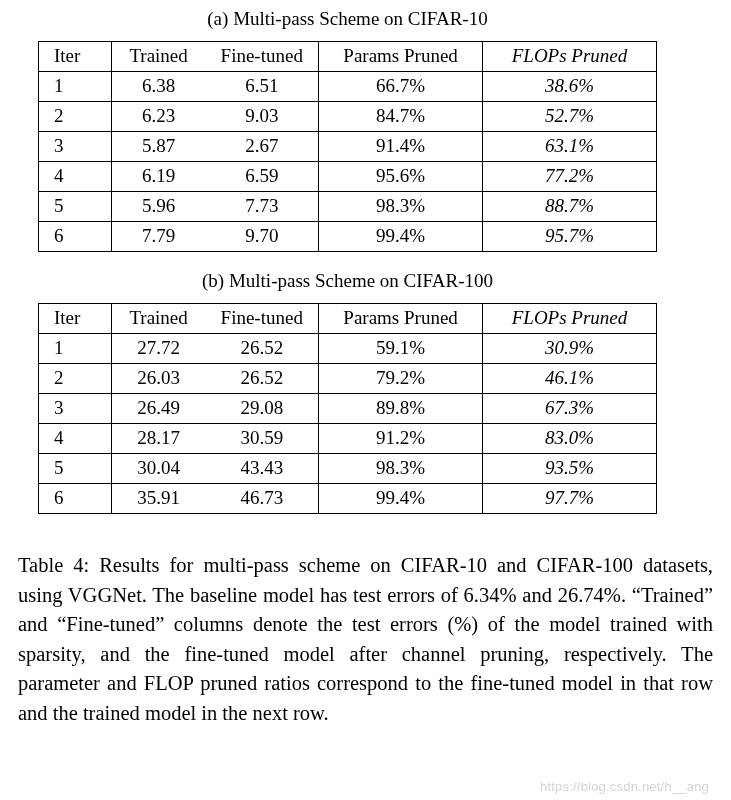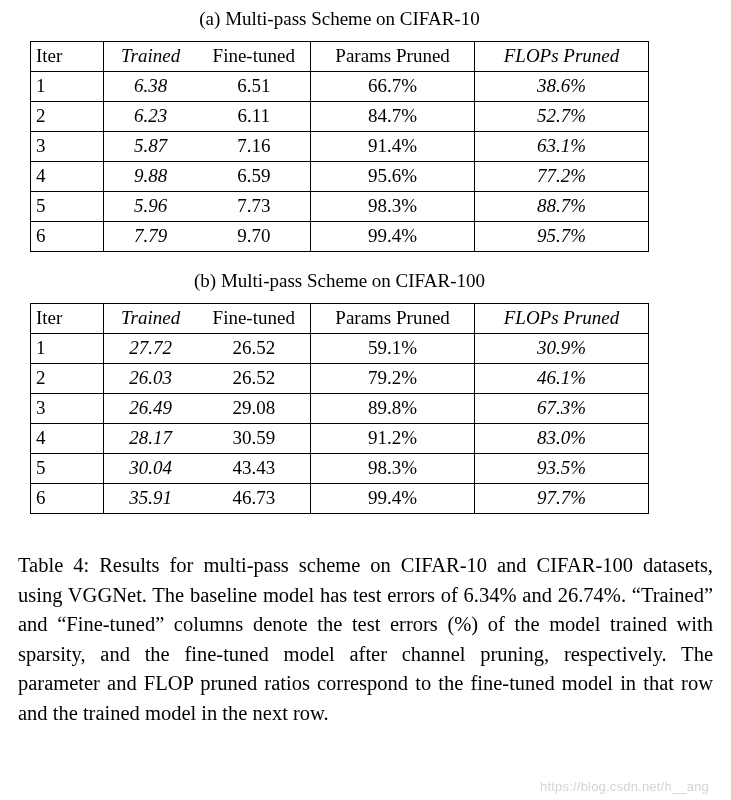--- a/index.html
+++ b/index.html
@@ -7,43 +7,43 @@
   .page {
     position: relative;
     width: 731px;
     height: 800px;
     background: #ffffff;
     color: #000000;
     font-family: "Liberation Serif", "DejaVu Serif", serif;
     padding: 4px 18px 0 18px;
     overflow: hidden;
   }
-  .tbl-wrap { width: 619px; margin-left: 12px; }
+  .tbl-wrap { width: 619px; margin-left: 20px; }
   .tbl-caption {
     text-align: center;
     font-size: 19px;
     padding: 4px 0 11px 0;
   }
   table.paper-table {
     border-collapse: collapse;
     width: 100%;
     font-size: 19px;
   }
   table.paper-table th, table.paper-table td {
     border: 1px solid #000;
     font-weight: normal;
     text-align: center;
     padding: 3px 4px;
     height: 30px;
     line-height: 1.2;
   }
   table.paper-table .no-right { border-right: none; }
   table.paper-table .no-left  { border-left: none; }
-  table.paper-table .c0 { width: 72px;  text-align: left; padding-left: 5px; }
-  table.paper-table .c1 { width: 93px; font-style: italic; }
+  table.paper-table .c0 { width: 72px;  text-align: left; padding-left: 15px; }
+  table.paper-table .c1 { width: 93px; }
   table.paper-table .c2 { width: 112px; }
   table.paper-table .c3 { width: 162px; }
   table.paper-table .c4 { width: 172px; font-style: italic; }
   .gap-a { height: 14px; }
   .main-caption {
     margin-top: 37px;
     font-size: 20.5px;
     line-height: 1.44;
     text-align: justify;
     width: 695px;
@@ -80,34 +80,34 @@
           <tr>
             <td class="c0">1</td>
             <td class="c1 no-right">6.38</td>
             <td class="c2 no-left">6.51</td>
             <td class="c3">66.7%</td>
             <td class="c4">38.6%</td>
           </tr>
           <tr>
             <td class="c0">2</td>
             <td class="c1 no-right">6.23</td>
-            <td class="c2 no-left">6.11</td>
+            <td class="c2 no-left">9.03</td>
             <td class="c3">84.7%</td>
             <td class="c4">52.7%</td>
           </tr>
           <tr>
             <td class="c0">3</td>
             <td class="c1 no-right">5.87</td>
-            <td class="c2 no-left">7.16</td>
+            <td class="c2 no-left">2.67</td>
             <td class="c3">91.4%</td>
             <td class="c4">63.1%</td>
           </tr>
           <tr>
             <td class="c0">4</td>
-            <td class="c1 no-right">9.88</td>
+            <td class="c1 no-right">6.19</td>
             <td class="c2 no-left">6.59</td>
             <td class="c3">95.6%</td>
             <td class="c4">77.2%</td>
           </tr>
           <tr>
             <td class="c0">5</td>
             <td class="c1 no-right">5.96</td>
             <td class="c2 no-left">7.73</td>
             <td class="c3">98.3%</td>
             <td class="c4">88.7%</td>

